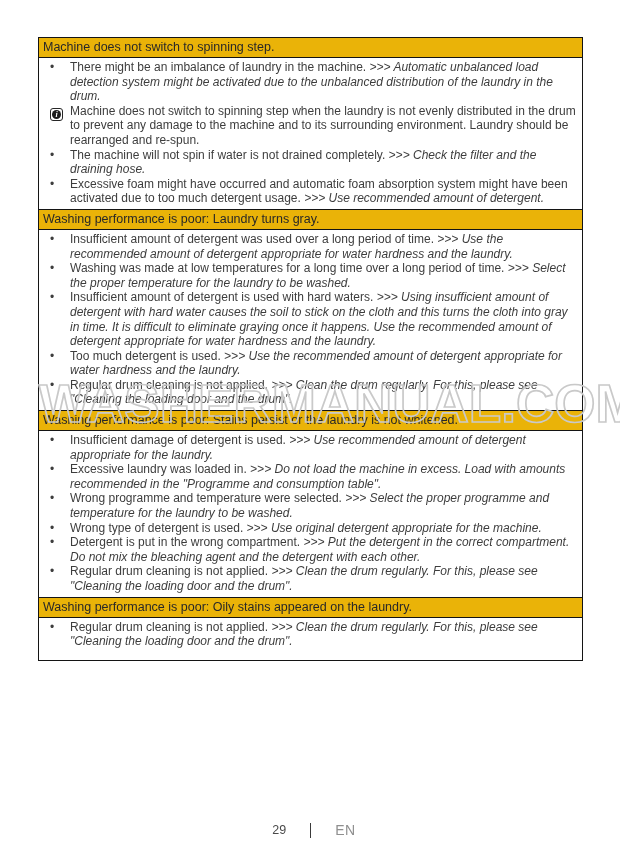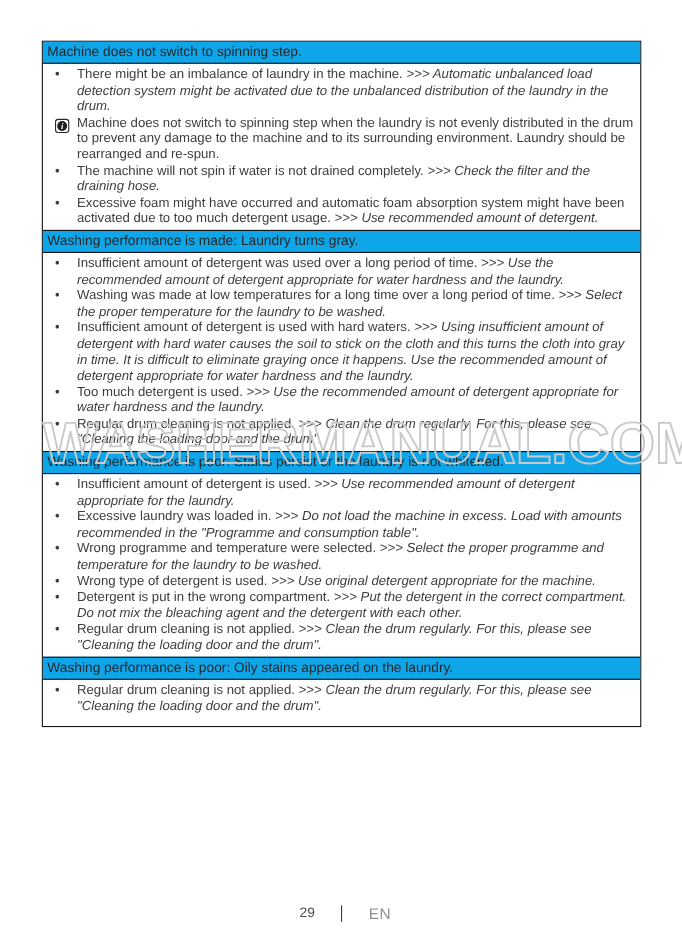--- a/index.html
+++ b/index.html
@@ -27,21 +27,21 @@
     font-weight: bold;
     letter-spacing: 0px;
     color: transparent;
     -webkit-text-stroke: 1.7px #c9c9c9;
     pointer-events: none;
     z-index: 3;
     white-space: nowrap;
   }
   section { position: relative; z-index: 2; }
   .sec-header {
-    background: #0ea5e9;
+    background: #eab308;
     border-top: 1px solid #141414;
     border-bottom: 1px solid #141414;
     color: #282828;
     font-size: 12.5px;
     line-height: 17px;
     padding: 1px 4px;
   }
   section:first-of-type .sec-header { border-top: none; }
   .sec-body {
     padding: 2px 4px 3px 4px;
@@ -120,21 +120,21 @@
         <p class="text"><span>The machine will not spin if water is not drained completely.</span> <em>&gt;&gt;&gt; Check the filter and the draining hose.</em></p>
       </div>
       <div class="item">
         <span class="marker bullet">•</span>
         <p class="text"><span>Excessive foam might have occurred and automatic foam absorption system might have been activated due to too much detergent usage.</span> <em>&gt;&gt;&gt; Use recommended amount of detergent.</em></p>
       </div>
     </div>
   </section>
 
   <section>
-    <div class="sec-header">Washing performance is made: Laundry turns gray.</div>
+    <div class="sec-header">Washing performance is poor: Laundry turns gray.</div>
     <div class="sec-body">
       <div class="item">
         <span class="marker bullet">•</span>
         <p class="text"><span>Insufficient amount of detergent was used over a long period of time.</span> <em>&gt;&gt;&gt; Use the recommended amount of detergent appropriate for water hardness and the laundry.</em></p>
       </div>
       <div class="item">
         <span class="marker bullet">•</span>
         <p class="text"><span>Washing was made at low temperatures for a long time over a long period of time.</span> <em>&gt;&gt;&gt; Select the proper temperature for the laundry to be washed.</em></p>
       </div>
       <div class="item">
@@ -150,21 +150,21 @@
         <p class="text"><span>Regular drum cleaning is not applied.</span> <em>&gt;&gt;&gt; Clean the drum regularly. For this, please see "Cleaning the loading door and the drum".</em></p>
       </div>
     </div>
   </section>
 
   <section>
     <div class="sec-header">Washing performance is poor: Stains persist or the laundry is not whitened.</div>
     <div class="sec-body">
       <div class="item">
         <span class="marker bullet">•</span>
-        <p class="text"><span>Insufficient amount of detergent is used.</span> <em>&gt;&gt;&gt; Use recommended amount of detergent appropriate for the laundry.</em></p>
+        <p class="text"><span>Insufficient damage of detergent is used.</span> <em>&gt;&gt;&gt; Use recommended amount of detergent appropriate for the laundry.</em></p>
       </div>
       <div class="item">
         <span class="marker bullet">•</span>
         <p class="text"><span>Excessive laundry was loaded in.</span> <em>&gt;&gt;&gt; Do not load the machine in excess. Load with amounts recommended in the "Programme and consumption table".</em></p>
       </div>
       <div class="item">
         <span class="marker bullet">•</span>
         <p class="text"><span>Wrong programme and temperature were selected.</span> <em>&gt;&gt;&gt; Select the proper programme and temperature for the laundry to be washed.</em></p>
       </div>
       <div class="item">

